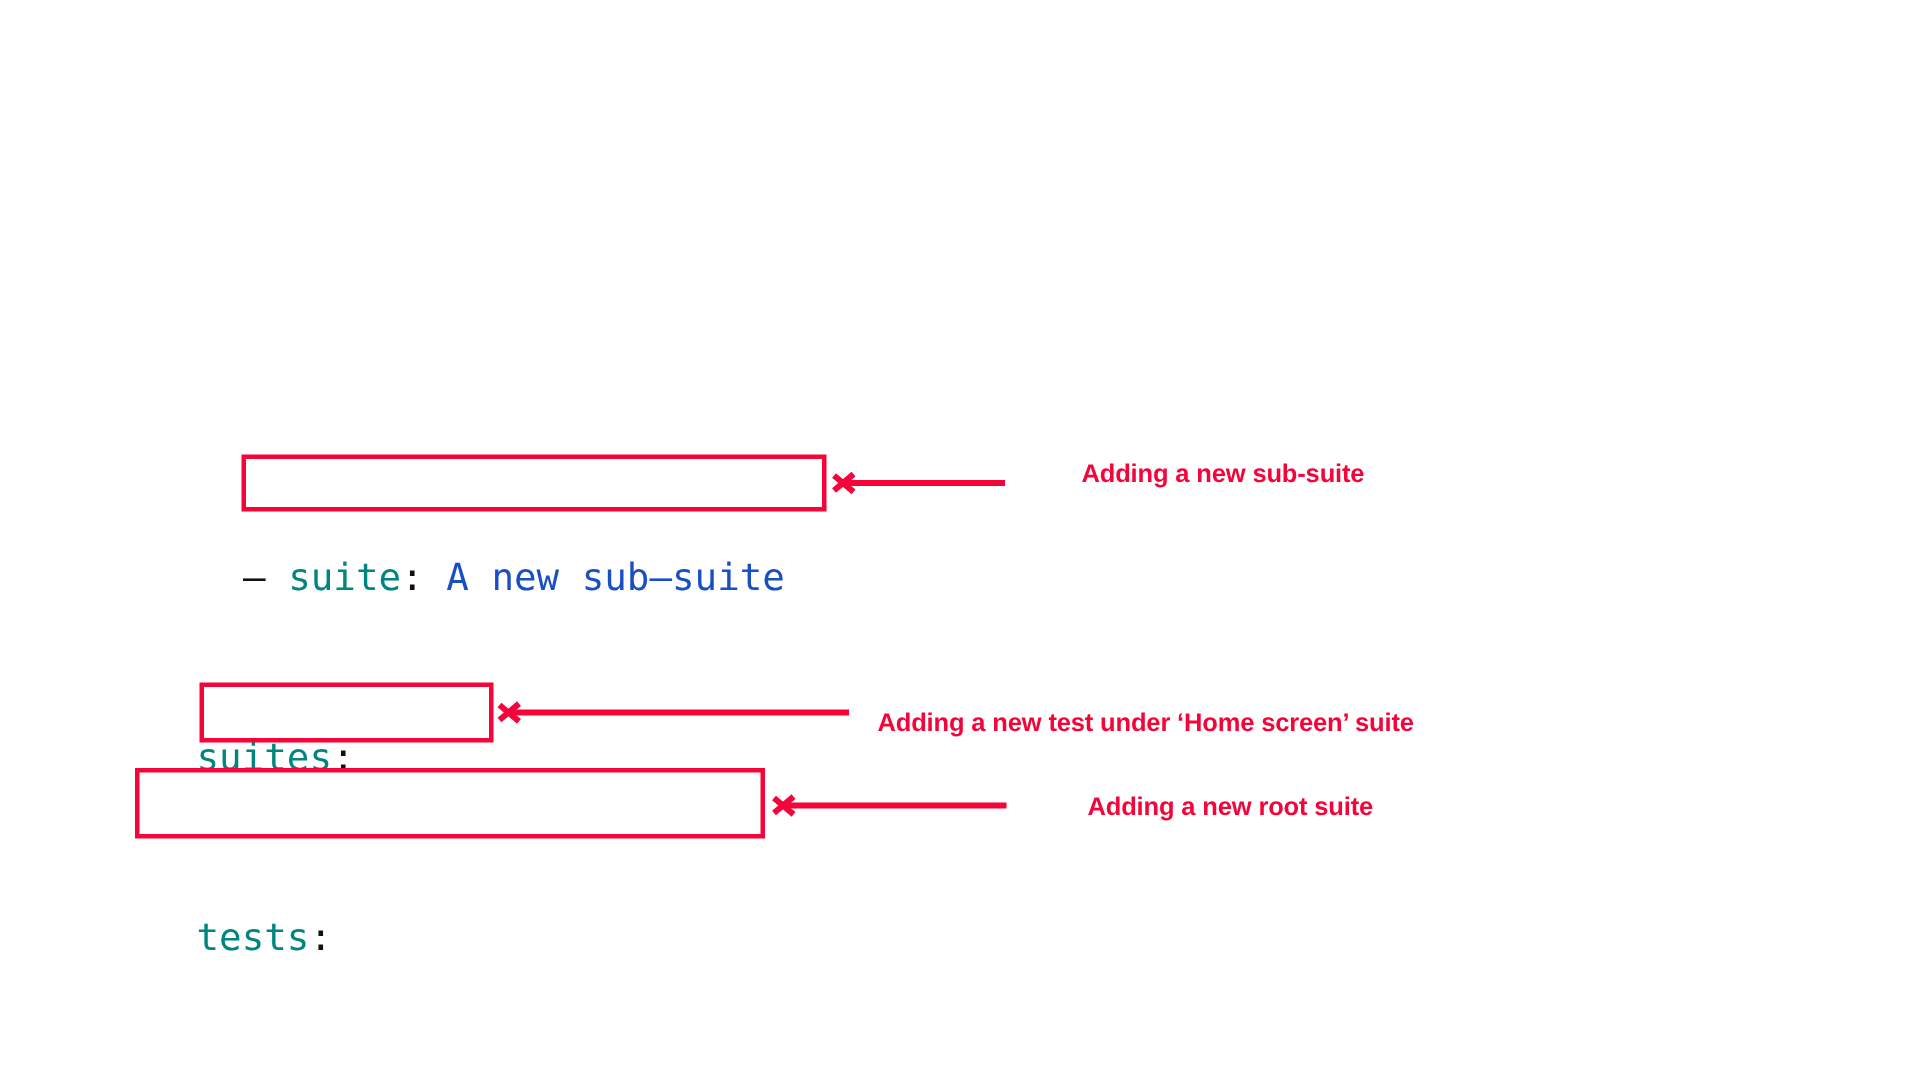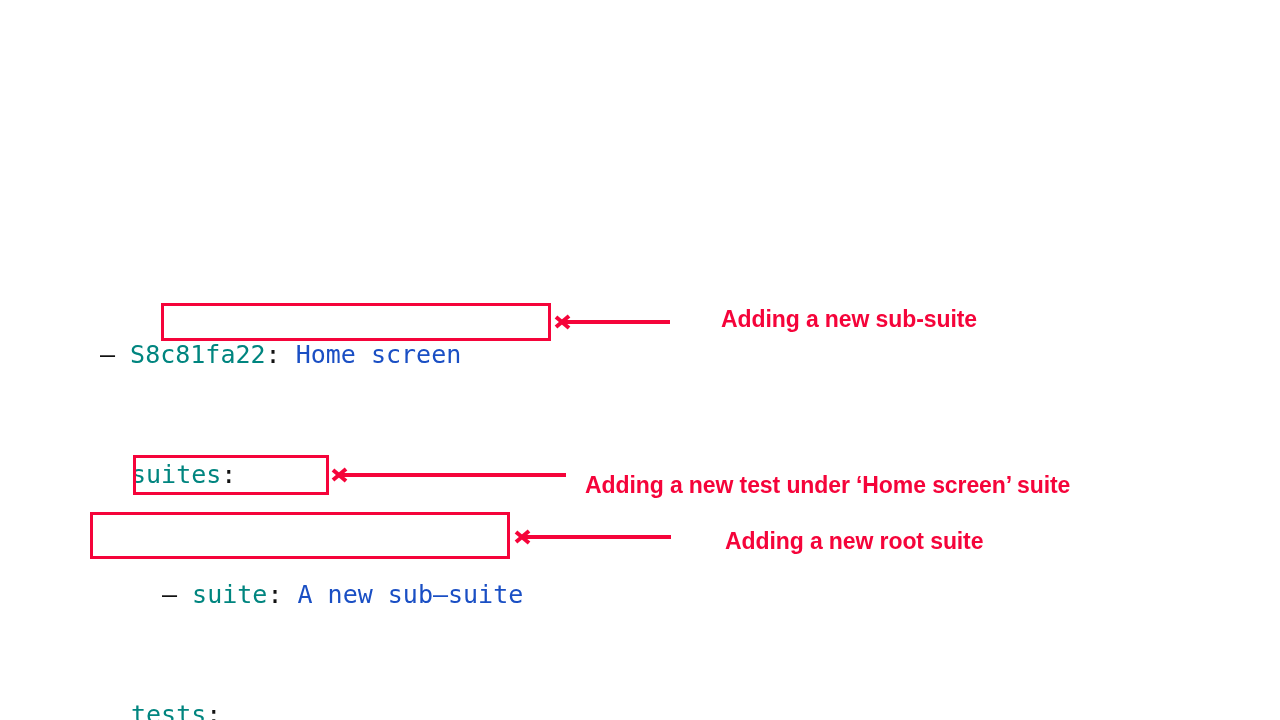--- a/index.html
+++ b/index.html
@@ -77,38 +77,37 @@
   #arrow-subsuite  { left: 556px; top: 311px; width: 114px; }
   #arrow-newtest   { left: 333px; top: 464px; width: 233px; }
   #arrow-rootsuite { left: 516px; top: 526px; width: 155px; }
 
   
   .alabel {
     position: absolute;
     color: #f5043a;
     font-family: "Liberation Sans", sans-serif;
     font-weight: bold;
-    font-size: 23px;
+    font-size: 17px;
     white-space: nowrap;
     letter-spacing: -0.1px;
   }
   #label-subsuite  { left: 721px; top: 306px; }
   #label-newtest   { left: 585px; top: 472px; }
   #label-rootsuite { left: 725px; top: 528px; }
 </style>
 </head>
 <body>
 
 <div id="tree">
 
-  <div class="line"><span class="dash">– </span><span class="key">S8c81fa22</span><span class="colon">:</span><span class="val"> Home screen</span></div>
+
+  <div class="line indent2"><span class="dash">– </span><span class="key">suite</span><span class="colon">:</span><span class="val"> A new sub–suite</span></div>
 
   <div class="line indent1"><span class="key">suites</span><span class="colon">:</span></div>
-
-  <div class="line indent2"><span class="dash">– </span><span class="key">suite</span><span class="colon">:</span><span class="val"> A new sub–suite</span></div>
 
   <div class="line indent1"><span class="key">tests</span><span class="colon">:</span></div>
 
   
 
   
 
   
 
   

